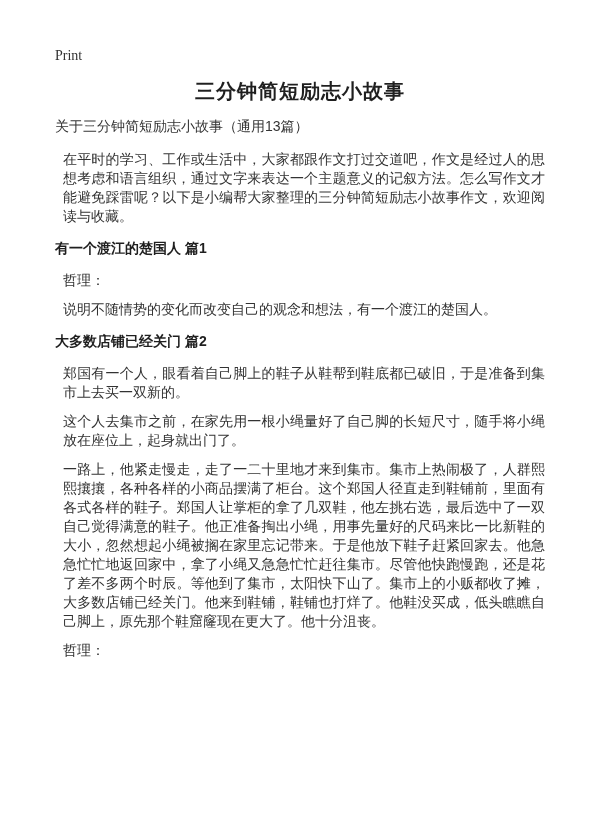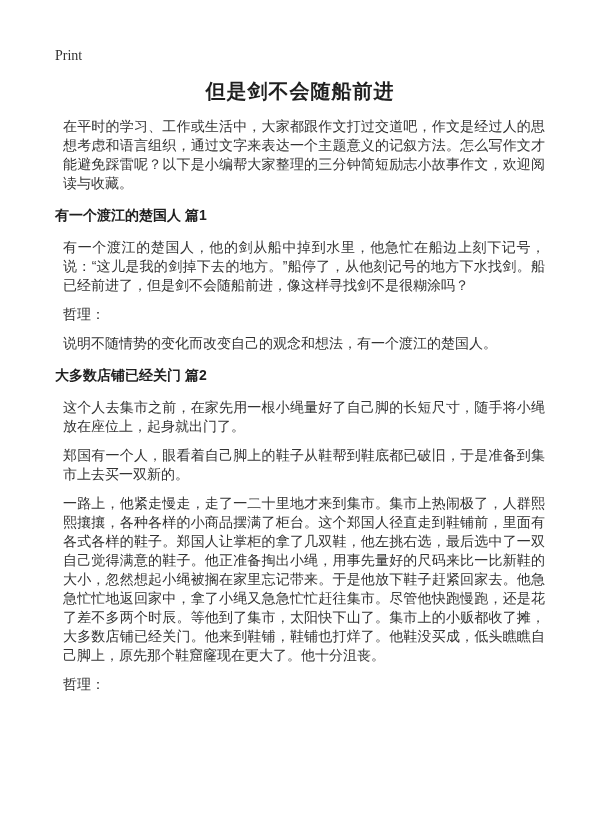--- a/index.html
+++ b/index.html
@@ -59,37 +59,37 @@
     margin: 13px 0 13px 0;
   }
 </style>
 </head>
 <body>
 
 <div class="page">
 
   <span class="print-label">Print</span>
 
-  <h1 class="doc-title">但是剑不会随船前进</h1>
+  <h1 class="doc-title">三分钟简短励志小故事</h1>
 
+  <p class="subtitle">关于三分钟简短励志小故事（通用13篇）</p>
 
   <p class="body-para">在平时的学习、工作或生活中，大家都跟作文打过交道吧，作文是经过人的思想考虑和语言组织，通过文字来表达一个主题意义的记叙方法。怎么写作文才能避免踩雷呢？以下是小编帮大家整理的三分钟简短励志小故事作文，欢迎阅读与收藏。</p>
 
   <h3 class="section-heading">有一个渡江的楚国人 篇1</h3>
 
-  <p class="body-para">有一个渡江的楚国人，他的剑从船中掉到水里，他急忙在船边上刻下记号，说：“这儿是我的剑掉下去的地方。”船停了，从他刻记号的地方下水找剑。船已经前进了，但是剑不会随船前进，像这样寻找剑不是很糊涂吗？</p>
 
   <p class="body-para">哲理：</p>
 
   <p class="body-para">说明不随情势的变化而改变自己的观念和想法，有一个渡江的楚国人。</p>
 
   <h3 class="section-heading">大多数店铺已经关门 篇2</h3>
 
+  <p class="body-para">郑国有一个人，眼看着自己脚上的鞋子从鞋帮到鞋底都已破旧，于是准备到集市上去买一双新的。</p>
+
   <p class="body-para">这个人去集市之前，在家先用一根小绳量好了自己脚的长短尺寸，随手将小绳放在座位上，起身就出门了。</p>
-
-  <p class="body-para">郑国有一个人，眼看着自己脚上的鞋子从鞋帮到鞋底都已破旧，于是准备到集市上去买一双新的。</p>
 
   <p class="body-para">一路上，他紧走慢走，走了一二十里地才来到集市。集市上热闹极了，人群熙熙攘攘，各种各样的小商品摆满了柜台。这个郑国人径直走到鞋铺前，里面有各式各样的鞋子。郑国人让掌柜的拿了几双鞋，他左挑右选，最后选中了一双自己觉得满意的鞋子。他正准备掏出小绳，用事先量好的尺码来比一比新鞋的大小，忽然想起小绳被搁在家里忘记带来。于是他放下鞋子赶紧回家去。他急急忙忙地返回家中，拿了小绳又急急忙忙赶往集市。尽管他快跑慢跑，还是花了差不多两个时辰。等他到了集市，太阳快下山了。集市上的小贩都收了摊，大多数店铺已经关门。他来到鞋铺，鞋铺也打烊了。他鞋没买成，低头瞧瞧自己脚上，原先那个鞋窟窿现在更大了。他十分沮丧。</p>
 
 
   <p class="body-para">哲理：</p>
 
 </div>
 
 </body></html>

